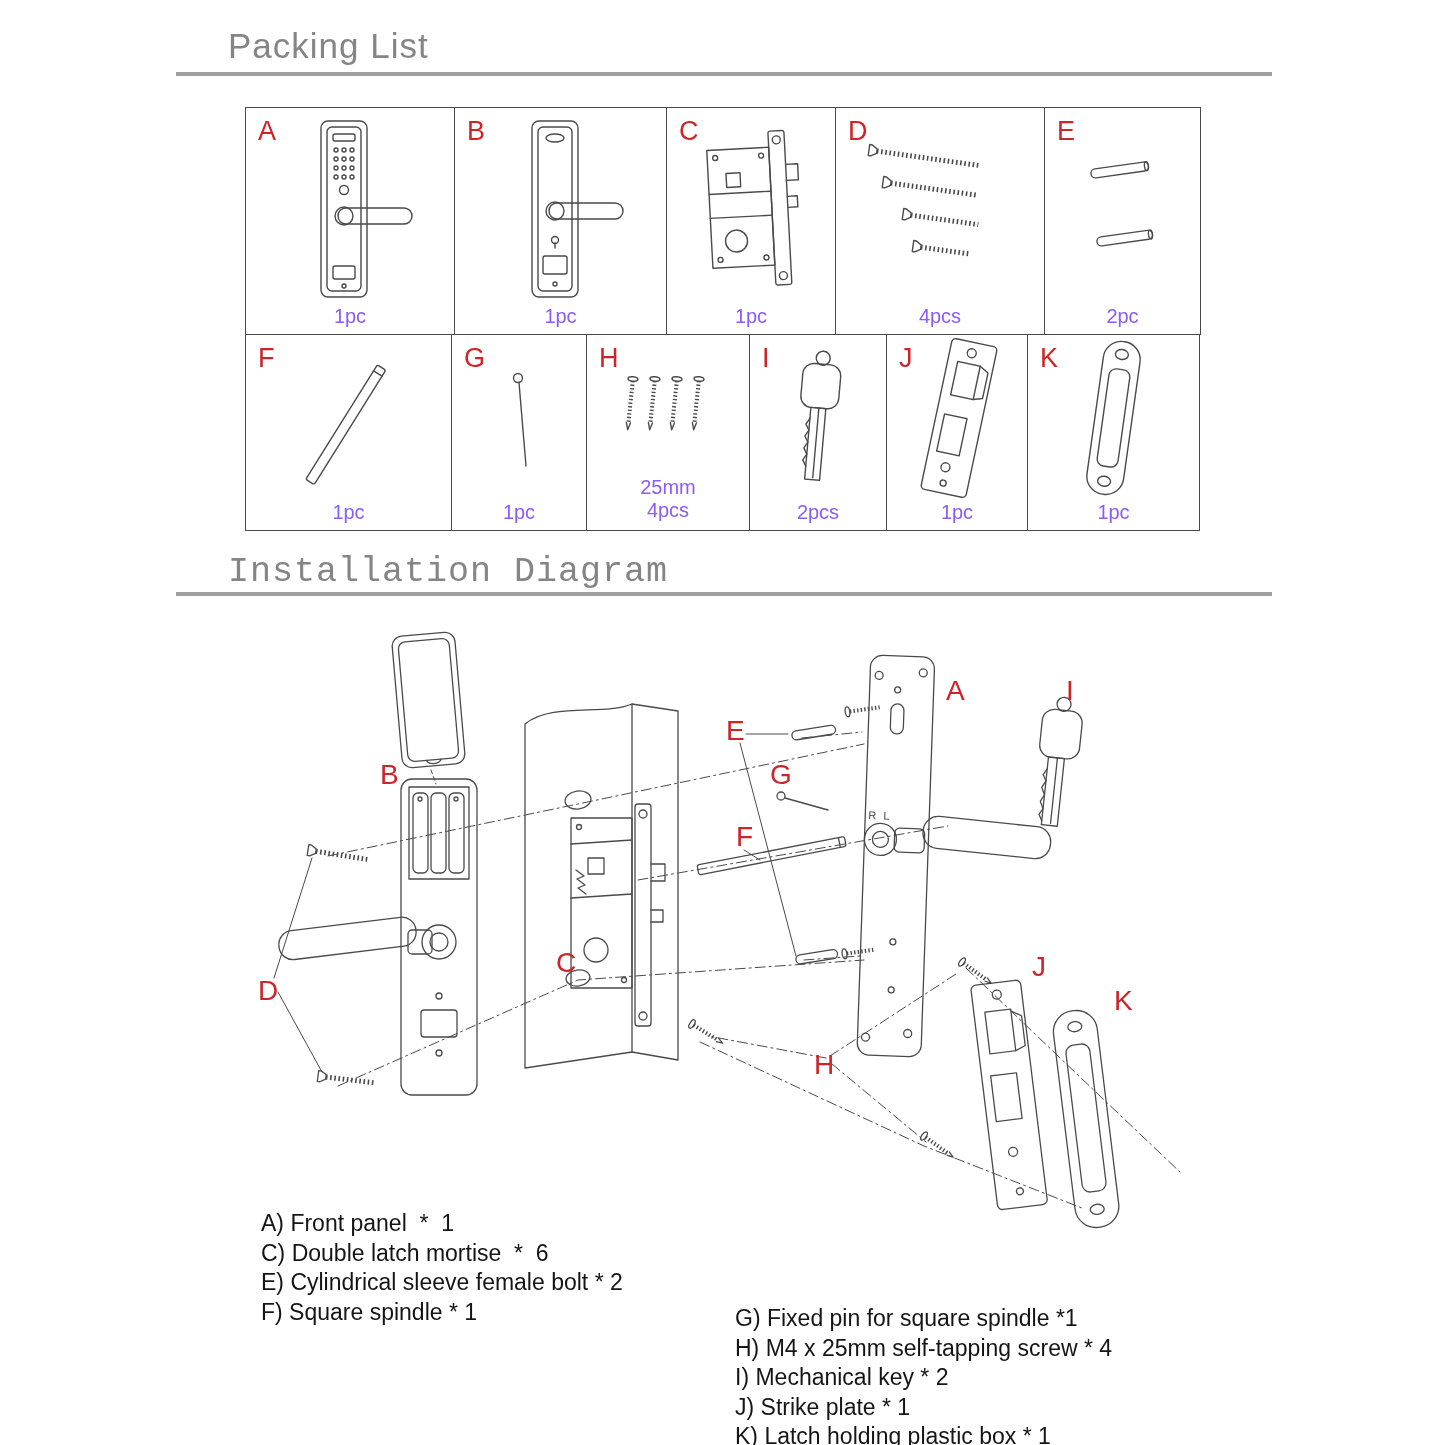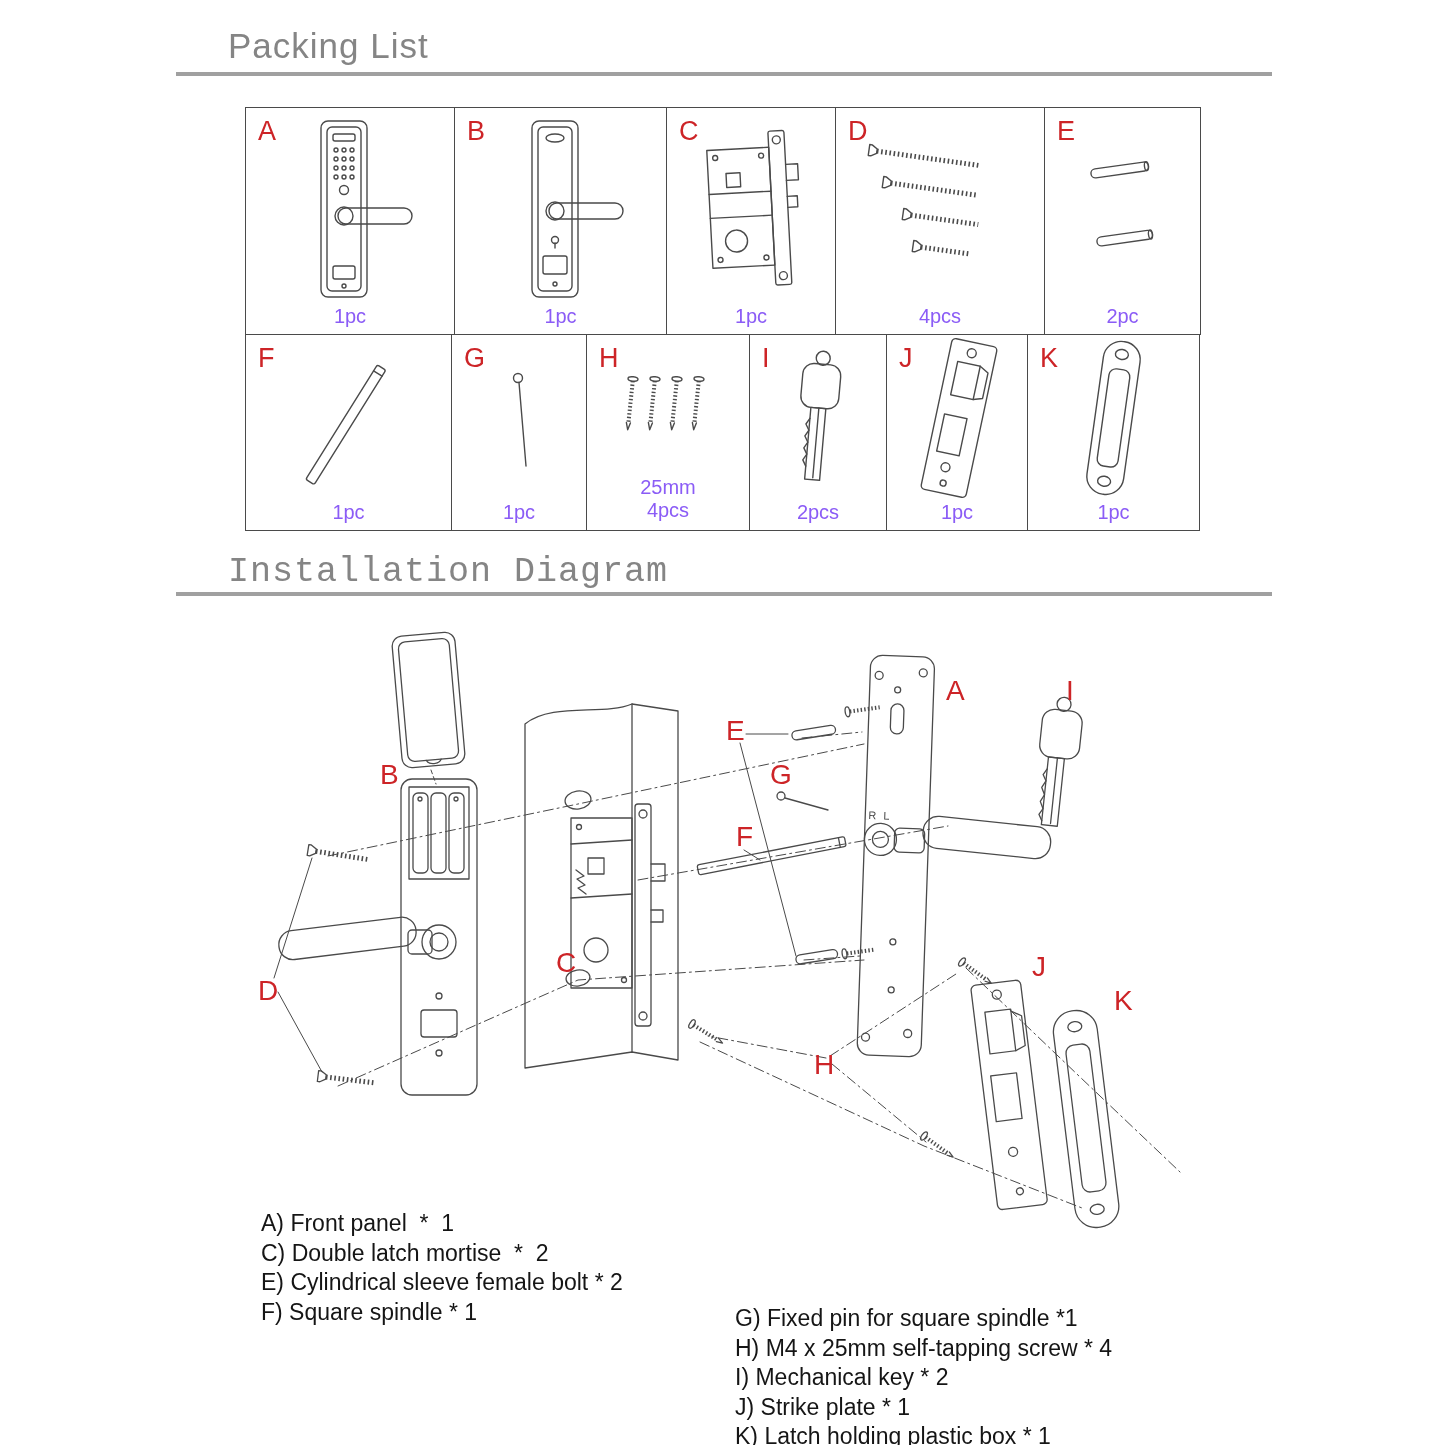--- a/index.html
+++ b/index.html
@@ -430,21 +430,21 @@
     <text x="590" y="172">G</text>
     <text x="634" y="462">H</text>
     <text x="886" y="88">I</text>
     <text x="852" y="364">J</text>
     <text x="934" y="398">K</text>
   </g>
 </svg>
 
 <div class="legend-col" style="left:232px; top:1209px;margin-left:29px;">
   <div class="legend-line">A) Front panel  *  1</div>
-  <div class="legend-line">C) Double latch mortise  *  2</div>
+  <div class="legend-line">C) Double latch mortise  *  6</div>
   <div class="legend-line">E) Cylindrical sleeve female bolt * 2</div>
   <div class="legend-line">F) Square spindle * 1</div>
 </div>
 <div class="legend-col" style="left:735px; top:1256px;margin-top:48px;">
   <div class="legend-line">G) Fixed pin for square spindle *1</div>
   <div class="legend-line">H) M4 x 25mm self-tapping screw * 4</div>
   <div class="legend-line">I) Mechanical key * 2</div>
   <div class="legend-line">J) Strike plate * 1</div>
   <div class="legend-line">K) Latch holding plastic box * 1</div>
 </div>

